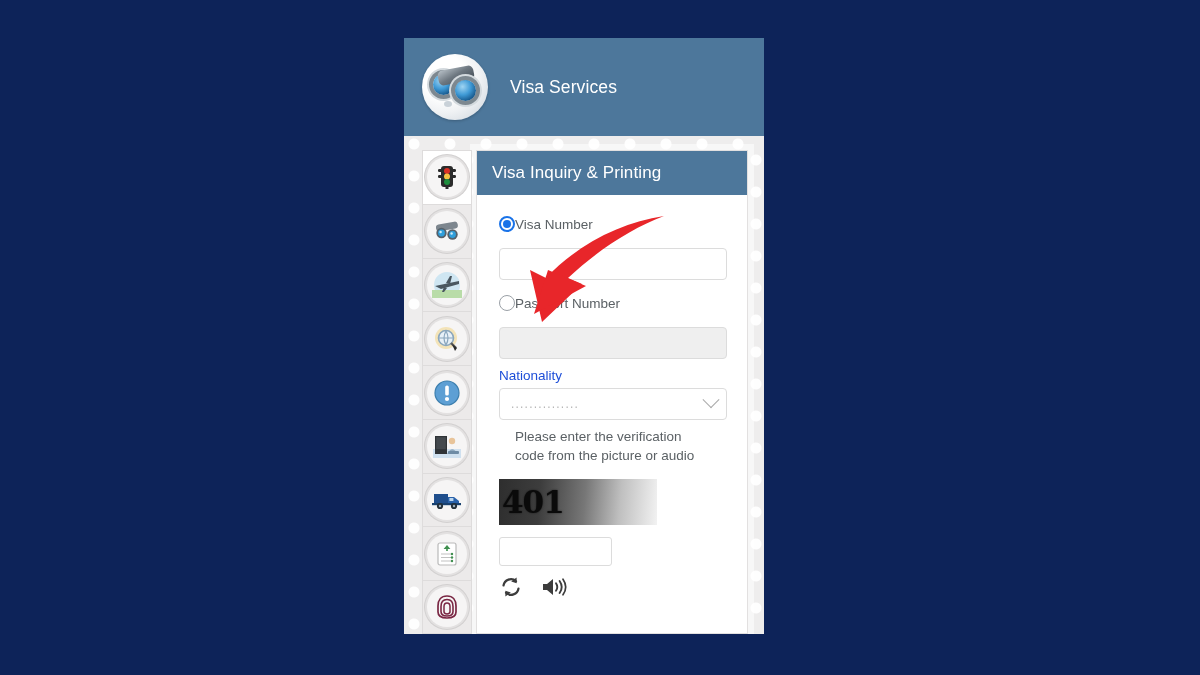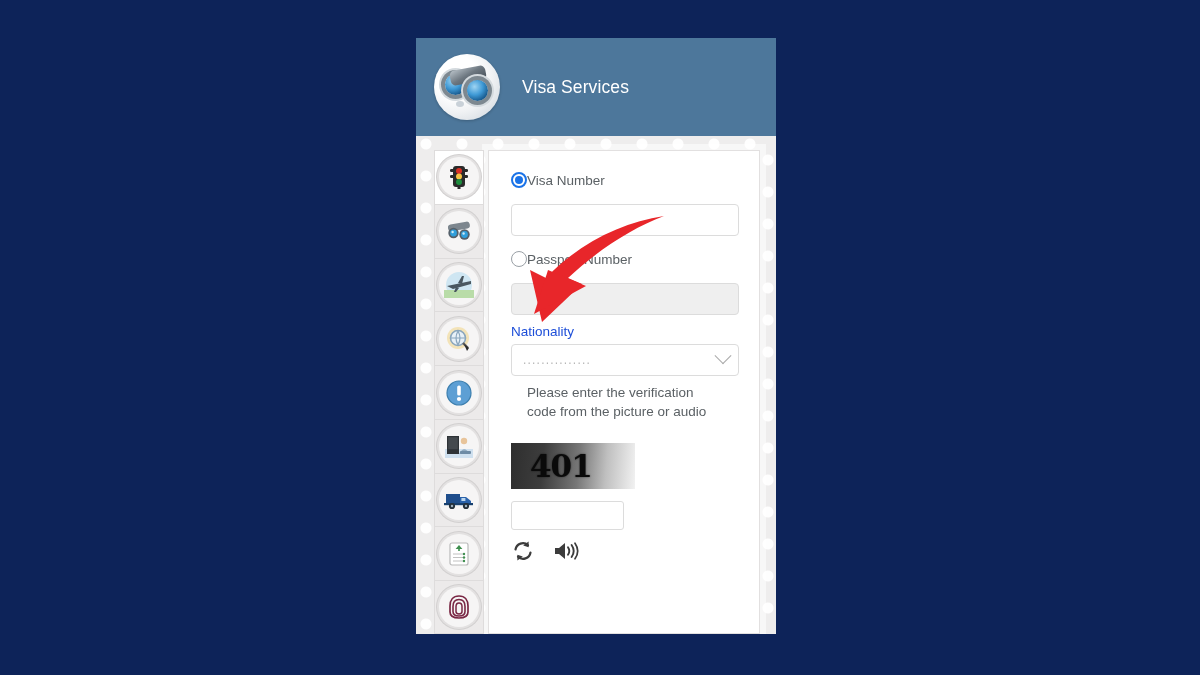--- a/index.html
+++ b/index.html
@@ -15,21 +15,21 @@
   #stage {
     position: relative;
     width: 1200px;
     height: 675px;
     background: #0d2359;
   }
 
   
   #app-window {
     position: absolute;
-    left: 416px;
+    left: 404px;
     top: 38px;
     width: 360px;
     height: 596px;
     overflow: hidden;
   }
 
   
   .brand-header {
     position: relative;
     height: 98px;
@@ -237,27 +237,27 @@
 
   .helper-text {
     font-size: 13.5px;
     color: #5b6165;
     line-height: 1.42;
     margin: 7px 16px 0;
     max-width: 205px;
   }
 
   .captcha-img {
-    margin-top: 22px;
-    width: 124px;
+    margin-top: 14px;
+    width: 158px;
     height: 46px;
     background: linear-gradient(95deg, #2e2e2e 0%, #3d3d3d 26%, #777777 54%, #bfbfbf 76%, #f2f2f2 100%);
     display: flex;
     align-items: center;
-    padding-left: 19px;
+    padding-left: 3px;
   }
   .captcha-text {
     font-family: "DejaVu Serif", serif;
     font-weight: bold;
     font-size: 31px;
     color: #0a0a0a;
     letter-spacing: -1px;
     text-shadow: 0 0 2px rgba(0,0,0,.6);
   }
 
@@ -424,20 +424,21 @@
               <path d="M12 6.5 C8 6.5 6 9.5 6 13.5 v5 c0 3 2.5 4.5 6 4.5 s6 -1.5 6 -4.5 v-5 c0 -4 -2 -7 -6 -7 z" fill="none" stroke="#7a2744" stroke-width="1.6"></path>
               <path d="M12 10 C10 10 9 11.5 9 13.5 v5 c0 1.6 1.2 2.4 3 2.4 s3 -0.8 3 -2.4 v-5 c0 -2 -1 -3.5 -3 -3.5 z" fill="none" stroke="#7a2744" stroke-width="1.5"></path>
             </svg>
           </div>
         </div>
 
       </div>
 
       <div class="content-panel">
 
+        <div class="panel-titlebar">Visa Inquiry &amp; Printing</div>
 
         <div class="panel-form">
 
           <div class="radio-row">
             <span class="radio-dot checked"></span>
             <span class="radio-label">Visa Number</span>
           </div>
 
           <div class="field" title=""></div>
 

